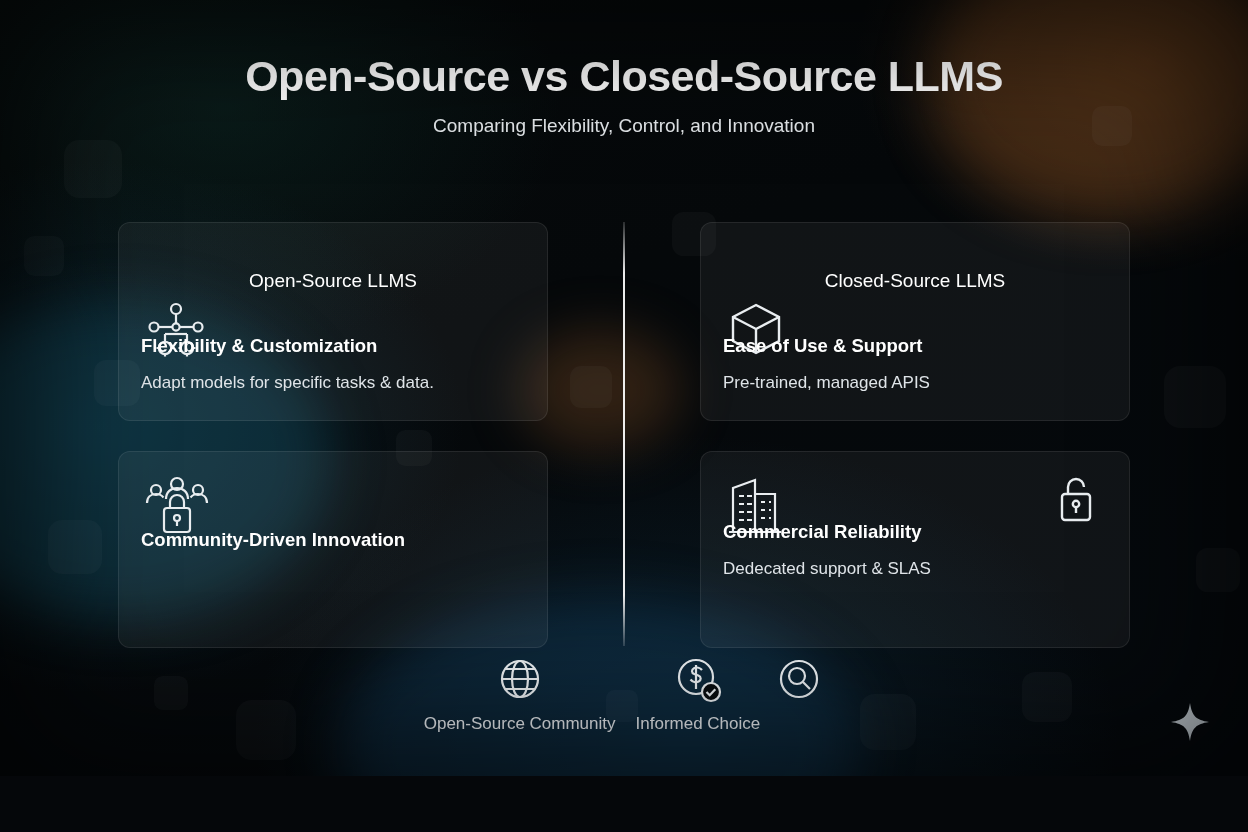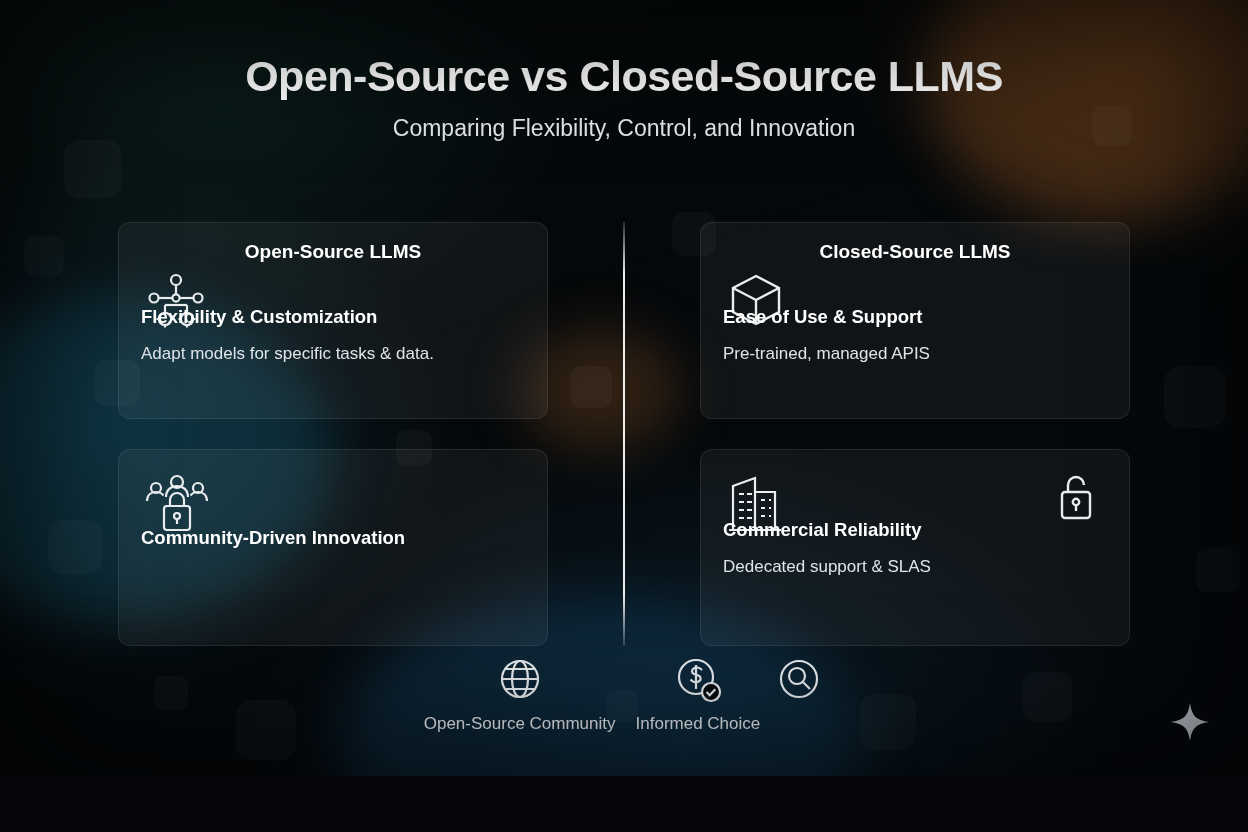--- a/index.html
+++ b/index.html
@@ -50,21 +50,21 @@
     text-align: center;
   }
   .title {
     font-size: 43px;
     font-weight: bold;
     letter-spacing: -0.5px;
     color: #ffffff;
   }
   .subtitle {
     margin-top: 14px;
-    font-size: 23px;
+    font-size: 19px;
     font-weight: 400;
     color: #e3e7ea;
   }
 
   .columns {
     position: absolute;
     top: 222px;
     left: 118px;
     width: 1012px;
     display: flex;
@@ -91,24 +91,25 @@
     position: relative;
     background: rgba(255,255,255,0.052);
     border: 1px solid rgba(255,255,255,0.085);
     border-radius: 12px;
     padding: 18px 22px 22px 22px;
     min-height: 197px;
   }
   .card-head {
     text-align: center;
     font-size: 19px;
-    font-weight: bold;
+    font-weight: normal;
     color: #ffffff;
     margin-bottom: 6px;
     height: 24px;
+    margin-top: 29px;
   }
   .card.no-head { padding-top: 22px; }
   .icon-wrap {
     display: block;
     margin-left: 4px;
     margin-bottom: 2px;
     color: #e9edf0;
   }
   .item-title {
     font-size: 18.5px;

